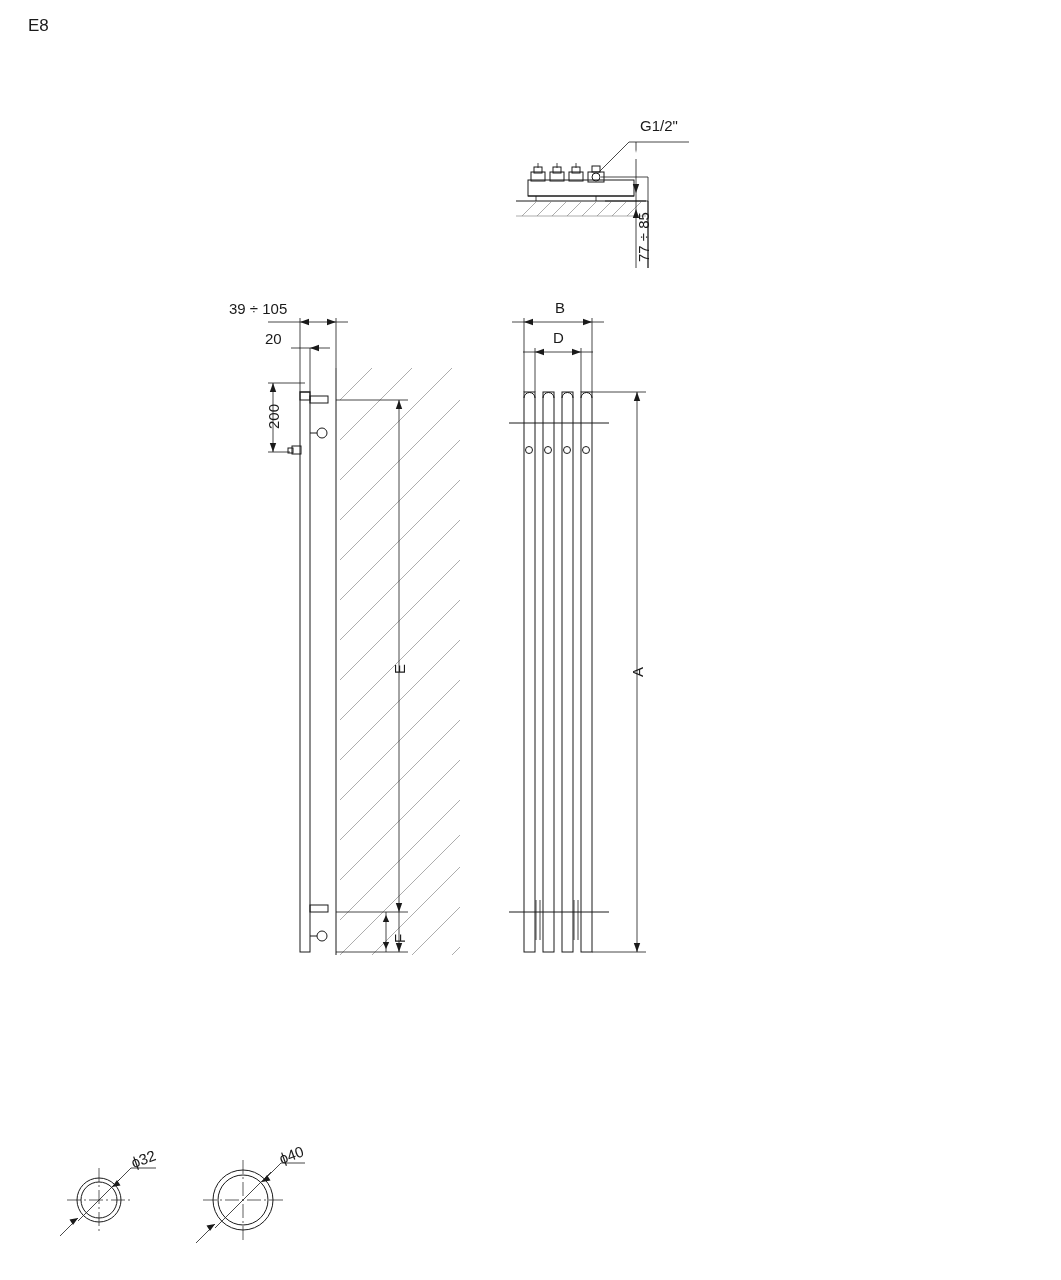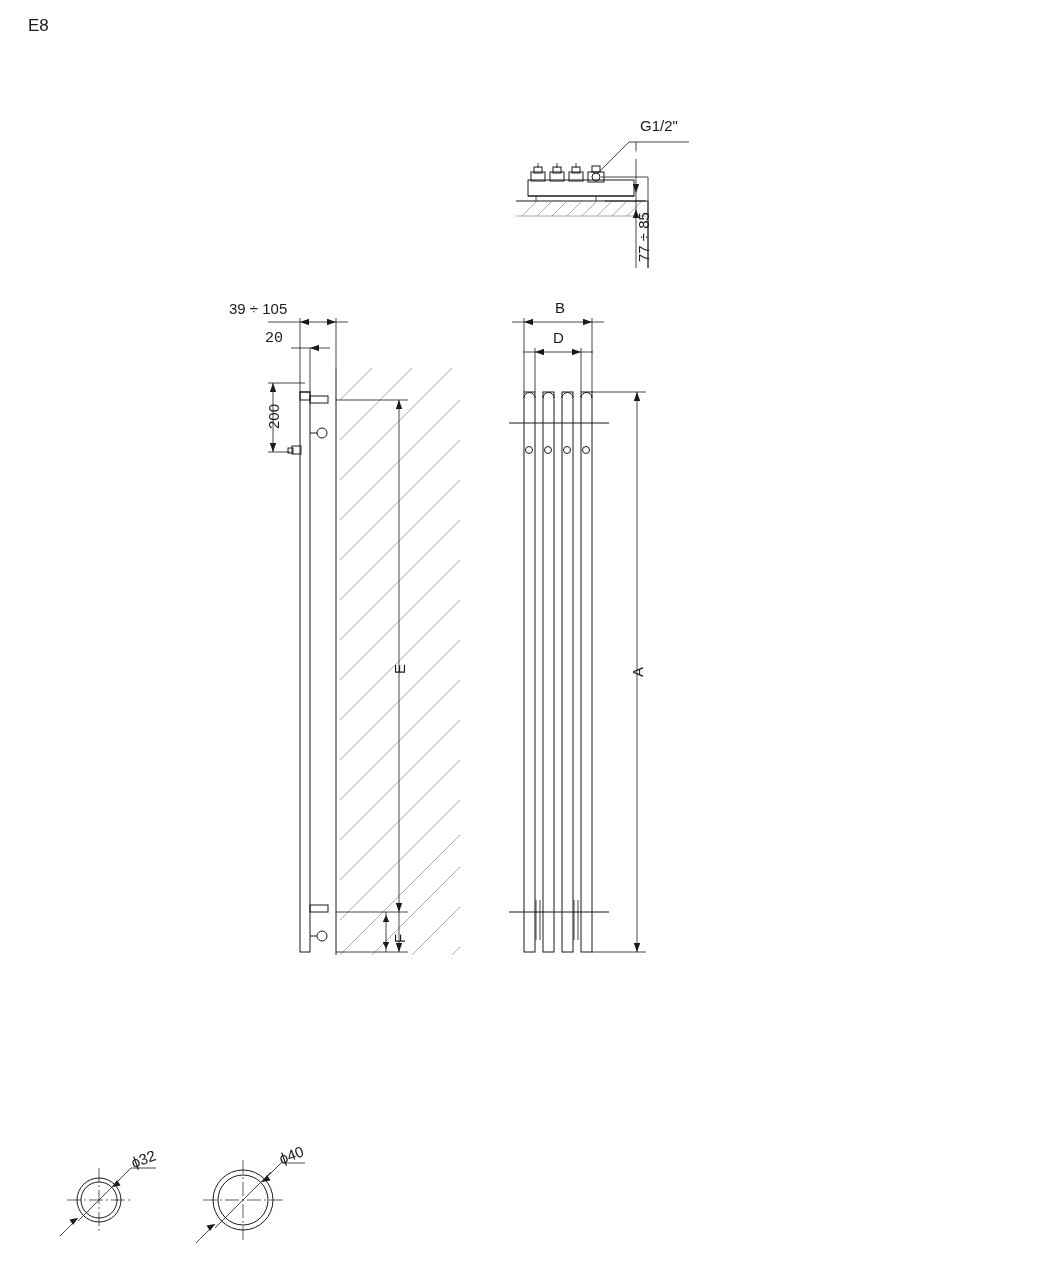--- a/index.html
+++ b/index.html
@@ -262,21 +262,21 @@
     </g>
 
   </svg>
 
   <div class="lbl" style="left:640px; top:118px;">G1/2"</div>
 
   <div class="lbl vert" style="left:636px; top:262px;">77 ÷ 85</div>
 
   <div class="lbl" style="left:229px; top:301px;">39 ÷ 105</div>
 
-  <div class="lbl" style="left:265px; top:331px;font-family:Liberation Mono, monospace;">20</div>
+  <div class="lbl" style="left:265px; top:331px;">20</div>
 
   <div class="lbl vert" style="left:266px; top:429px;">200</div>
 
   <div class="lbl vert" style="left:392px; top:674px;">E</div>
 
   <div class="lbl vert" style="left:392px; top:943px;">F</div>
 
   <div class="lbl" style="left:555px; top:300px;">B</div>
 
   <div class="lbl" style="left:553px; top:330px;">D</div>

